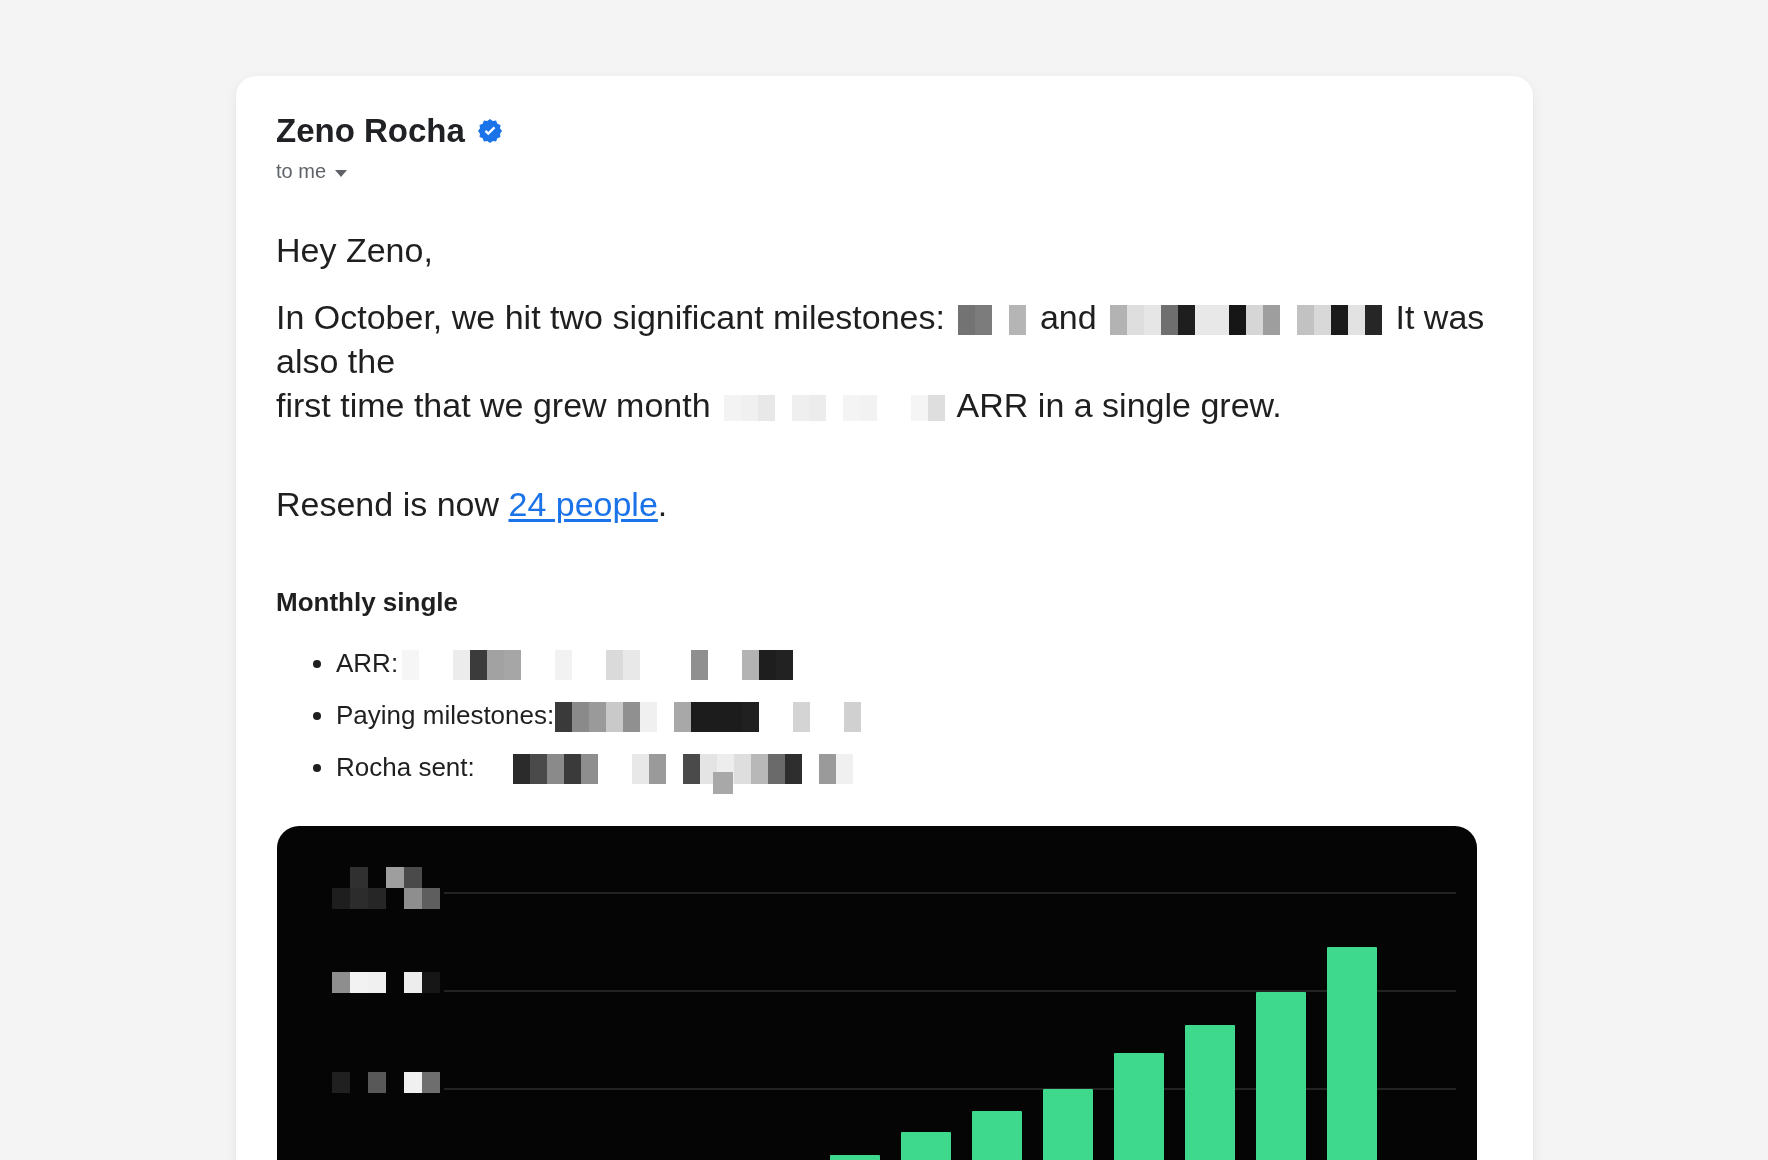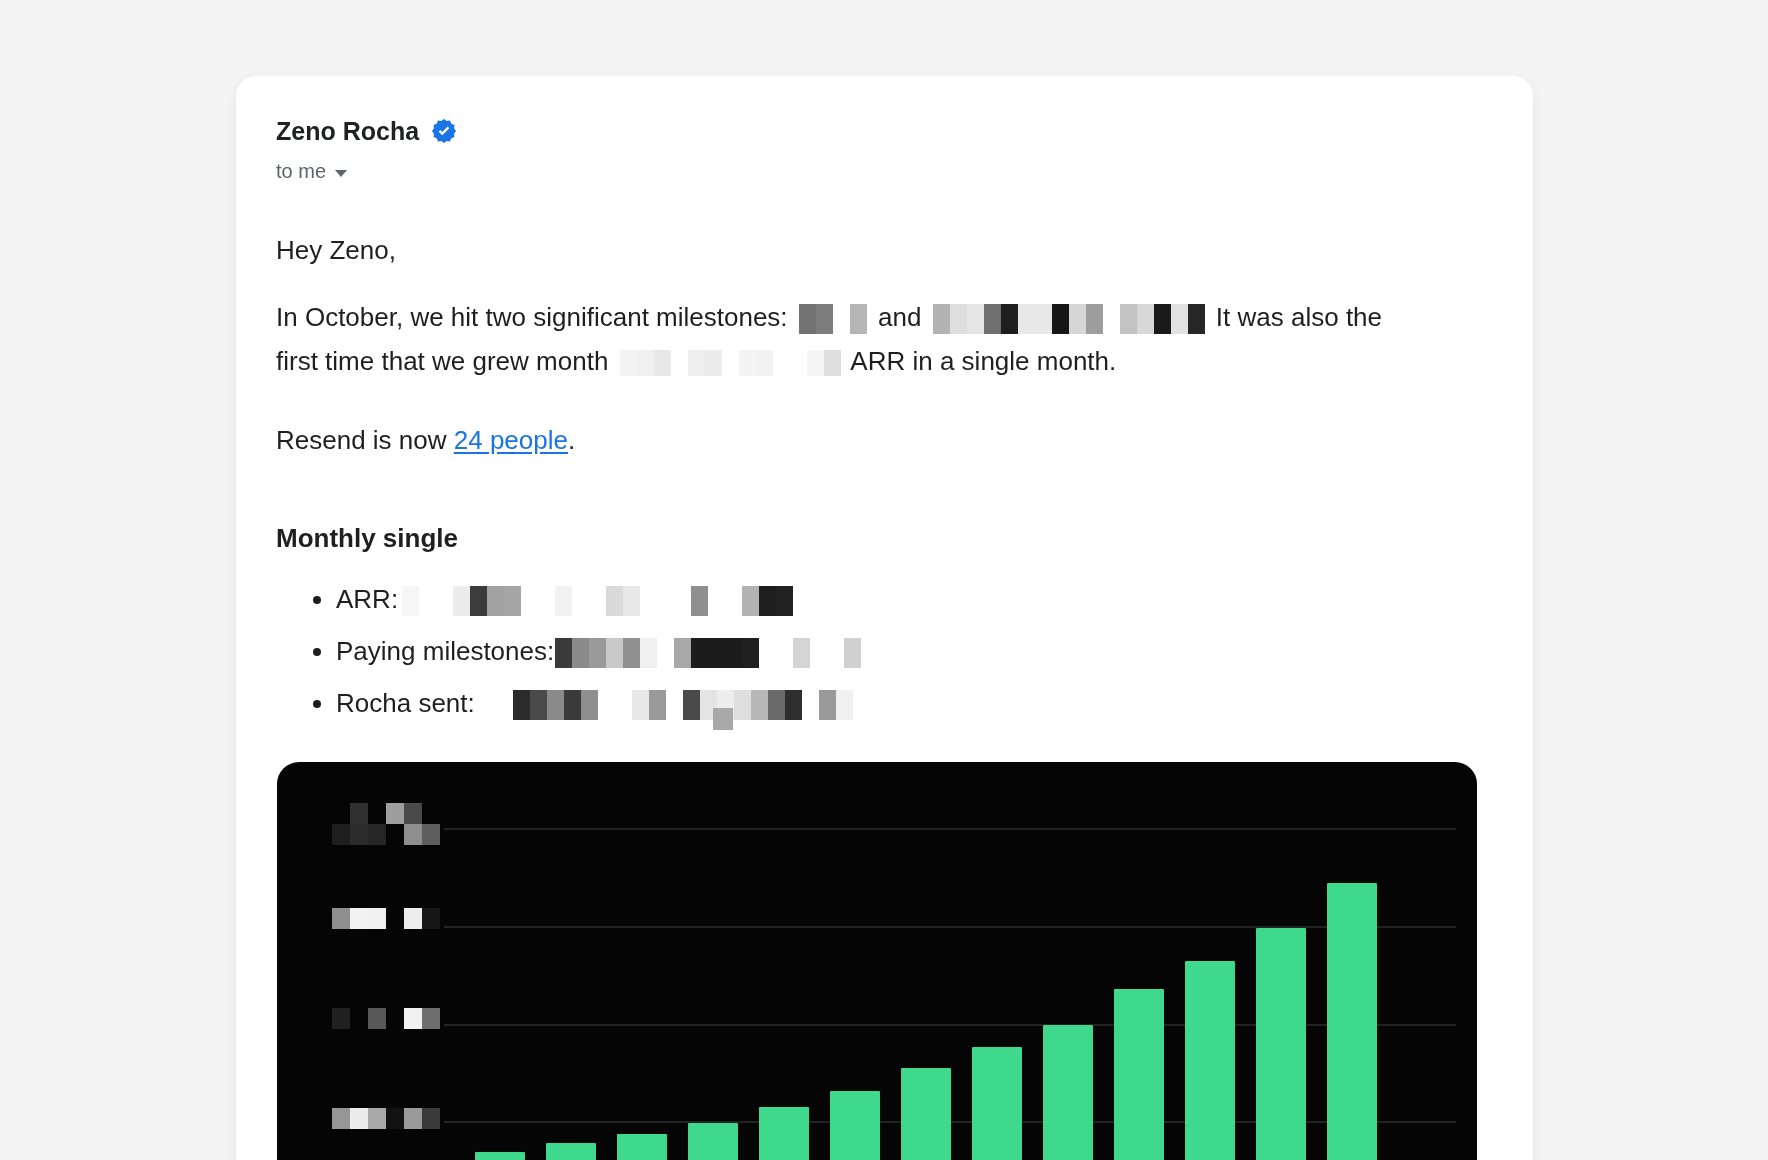--- a/index.html
+++ b/index.html
@@ -8,32 +8,32 @@
   .page { position:relative; width:1768px; height:1160px; overflow:hidden; }
   .card {
     position:absolute; left:236px; top:76px; width:1297px; height:1200px;
     background:#ffffff; border-radius:20px;
     box-shadow:0 1px 2px rgba(0,0,0,.05), 0 4px 14px rgba(0,0,0,.06);
   }
   .card-inner { padding:40px 40px 0 40px; }
 
   
   .sender-row { display:flex; align-items:center; gap:12px; }
-  .sender-name { font-size:25px; font-weight:700; color:#202124; line-height:30px; }
+  .sender-name { font-size:33px; font-weight:700; color:#202124; line-height:30px; }
   .badge { width:26px; height:26px; display:inline-flex; }
   .sender-email { font-size:23px; color:#5f6368; line-height:30px; margin-left:4px; }
   .to-row { margin-top:14px; display:flex; align-items:center; gap:9px; width:max-content; cursor:pointer; }
   .to-label { font-size:20px; color:#5f6368; }
   .caret { width:0; height:0; border-left:6px solid transparent; border-right:6px solid transparent; border-top:7px solid #5f6368; margin-top:3px; }
 
   
-  .para { font-size:26px; color:#1f1f1f; }
+  .para { font-size:34px; color:#1f1f1f; }
   .greeting { margin-top:50px; line-height:34px; }
   .p2 { margin-top:28px; line-height:44px; }
-  .p3 { margin-top:40px; line-height:34px; }
+  .p3 { margin-top:60px; line-height:34px; }
   .p3 a, .link { color:#1a73e8; text-decoration:underline; text-underline-offset:3px; cursor:pointer; }
   .metrics-heading { margin-top:64px; font-size:26px; font-weight:700; color:#1f1f1f; line-height:34px; }
   ul.metrics { margin-top:18px; padding-left:60px; }
   ul.metrics li { font-size:26px; color:#1f1f1f; line-height:52px; height:52px; position:relative; }
 
   
   .redact { display:inline-flex; flex-direction:column; vertical-align:middle; margin:0 4px; }
   .redact .r-row { display:flex; }
   .r-cell { display:block; }
   .descender { position:absolute; left:377px; top:31px; margin:0; }
@@ -106,21 +106,21 @@
               <span class="r-cell" style="width: 17px; height: 26px; background: rgb(239, 239, 239);"></span>
               <span class="r-cell" style="width: 17px; height: 26px; background: rgb(236, 236, 236);"></span>
               <span class="r-cell" style="width: 17px; height: 26px;"></span>
               <span class="r-cell" style="width: 17px; height: 26px; background: rgb(244, 244, 244);"></span>
               <span class="r-cell" style="width: 17px; height: 26px; background: rgb(242, 242, 242);"></span>
               <span class="r-cell" style="width: 17px; height: 26px;"></span>
               <span class="r-cell" style="width: 17px; height: 26px;"></span>
               <span class="r-cell" style="width: 17px; height: 26px; background: rgb(245, 245, 245);"></span>
               <span class="r-cell" style="width: 17px; height: 26px; background: rgb(222, 222, 222);"></span>
             </span>
-          </span><span> ARR in a single month.</span></p>
+          </span><span> ARR in a single grew.</span></p>
 
       <p class="para p3"><span>Resend is now </span><span class="link">24 people</span><span>.</span></p>
 
       <h3 class="metrics-heading">Monthly single</h3>
 
       <ul class="metrics">
         <li><span>ARR:</span><span class="redact">
               <span class="r-row">
                 <span class="r-cell" style="width: 17px; height: 30px; background: rgb(246, 246, 246);"></span>
                 <span class="r-cell" style="width: 17px; height: 30px;"></span>

